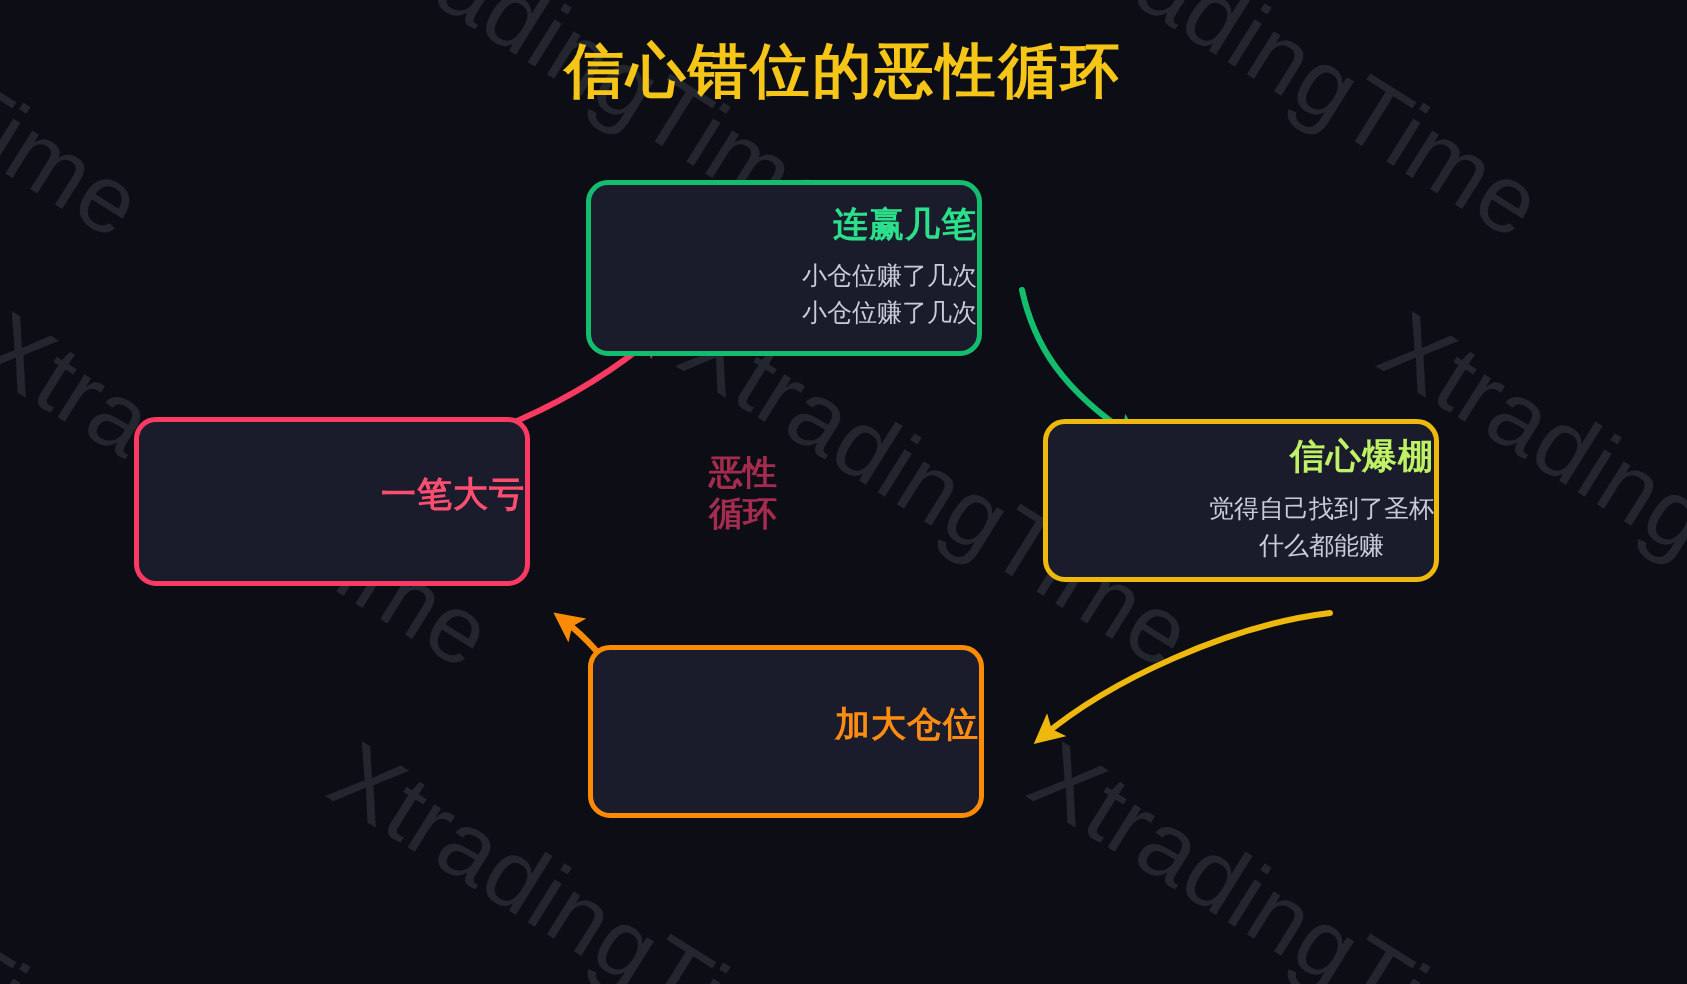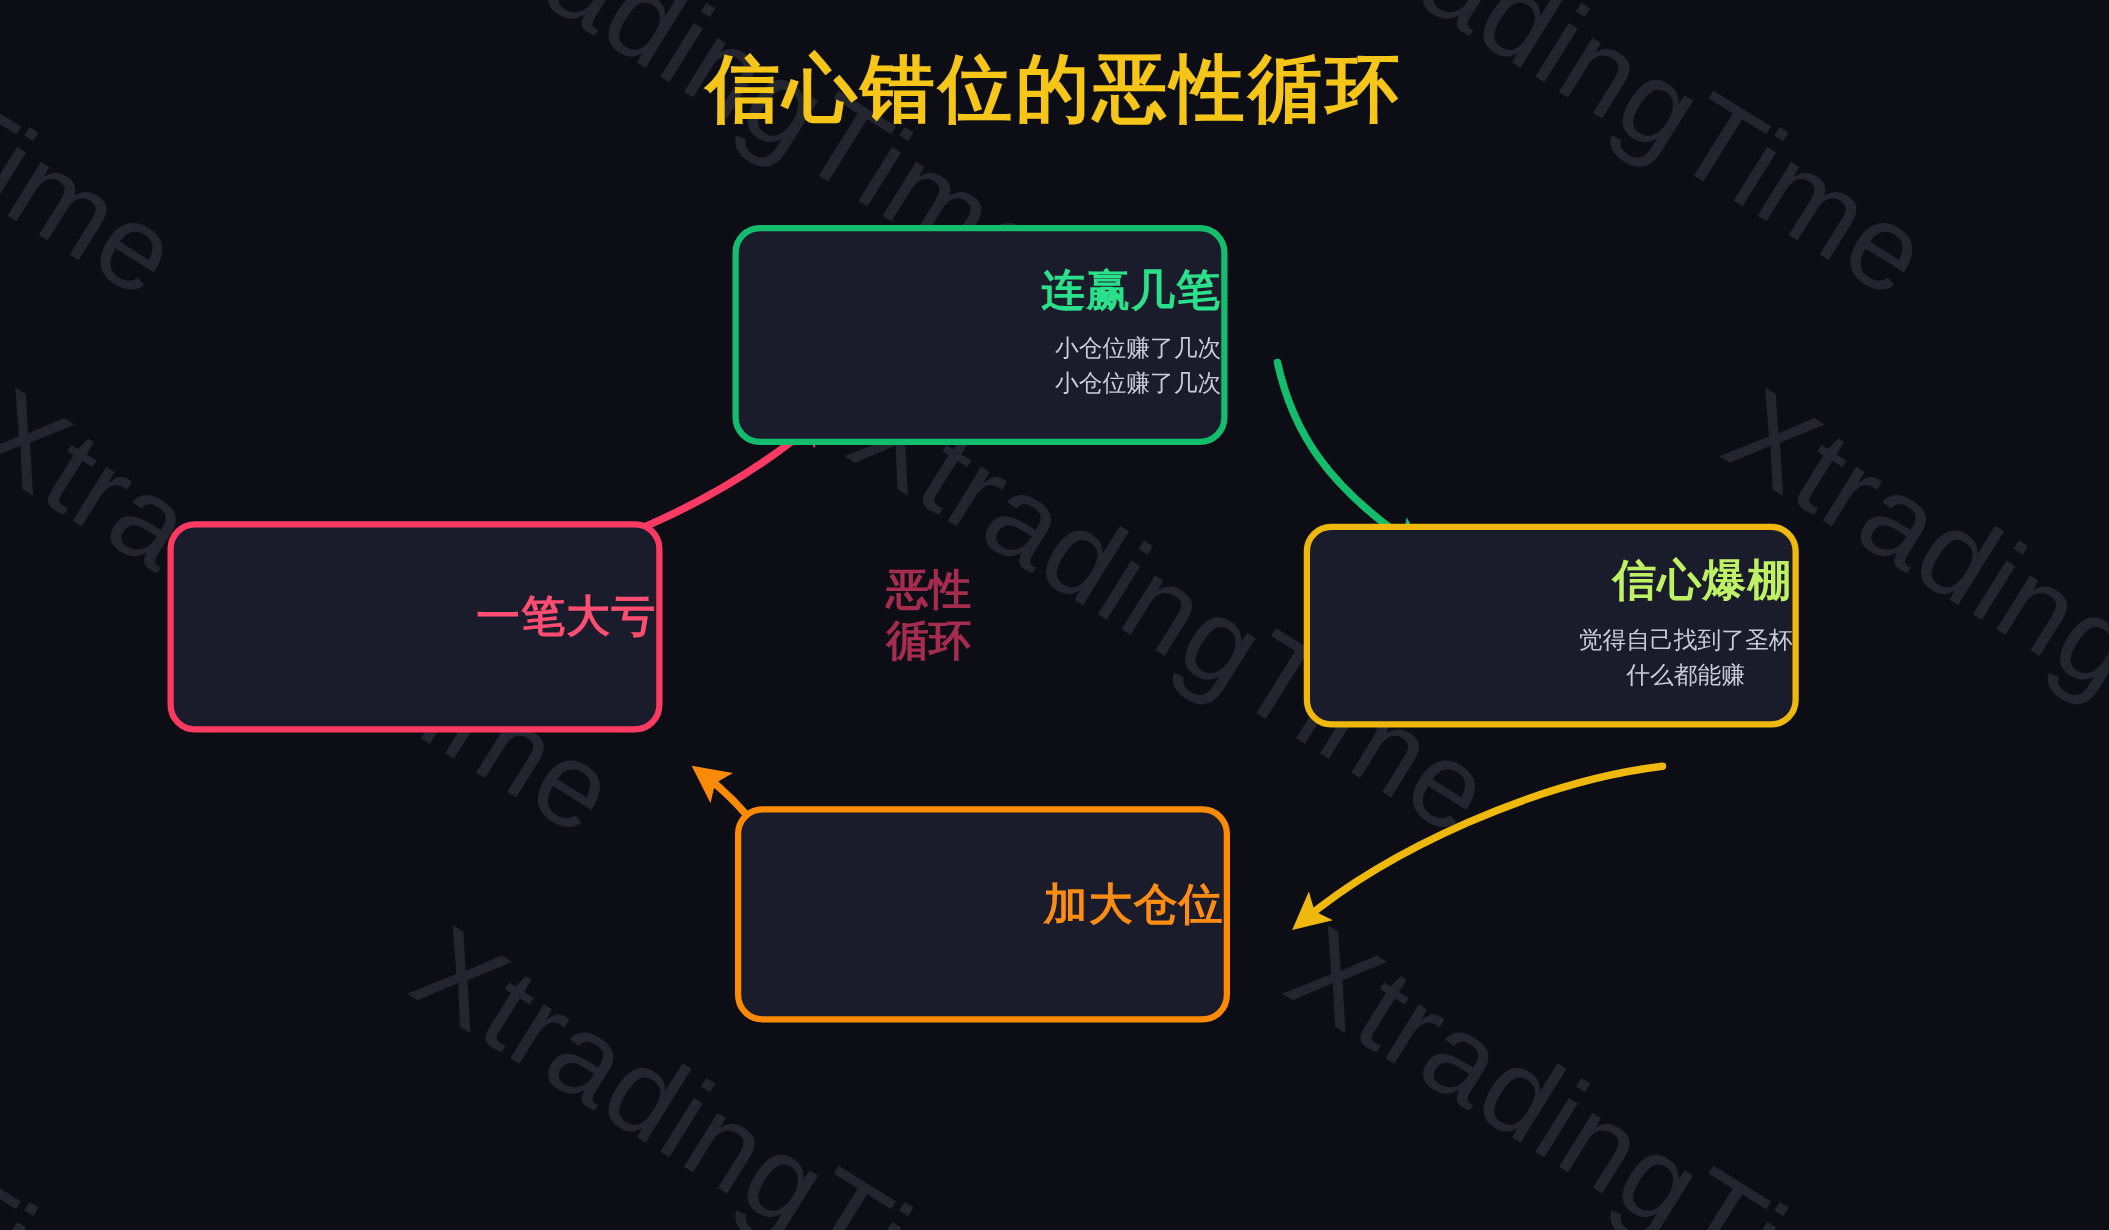--- a/index.html
+++ b/index.html
@@ -61,21 +61,21 @@
     z-index: 3;
   }
   .node-title {
     font-size: 35px;
     font-weight: 700;
     line-height: 1.1;
     margin-bottom: 14px;
     letter-spacing: 1px;
   }
   .node-desc {
-    font-size: 19px;
+    font-size: 25px;
     line-height: 1.48;
     color: #c9ccd8;
     text-align: center;
     font-weight: 400;
   }
 
   
   #node-winning-streak {
     left: 586px; top: 180px; width: 396px; height: 176px;
     border-color: #14bd6e;

